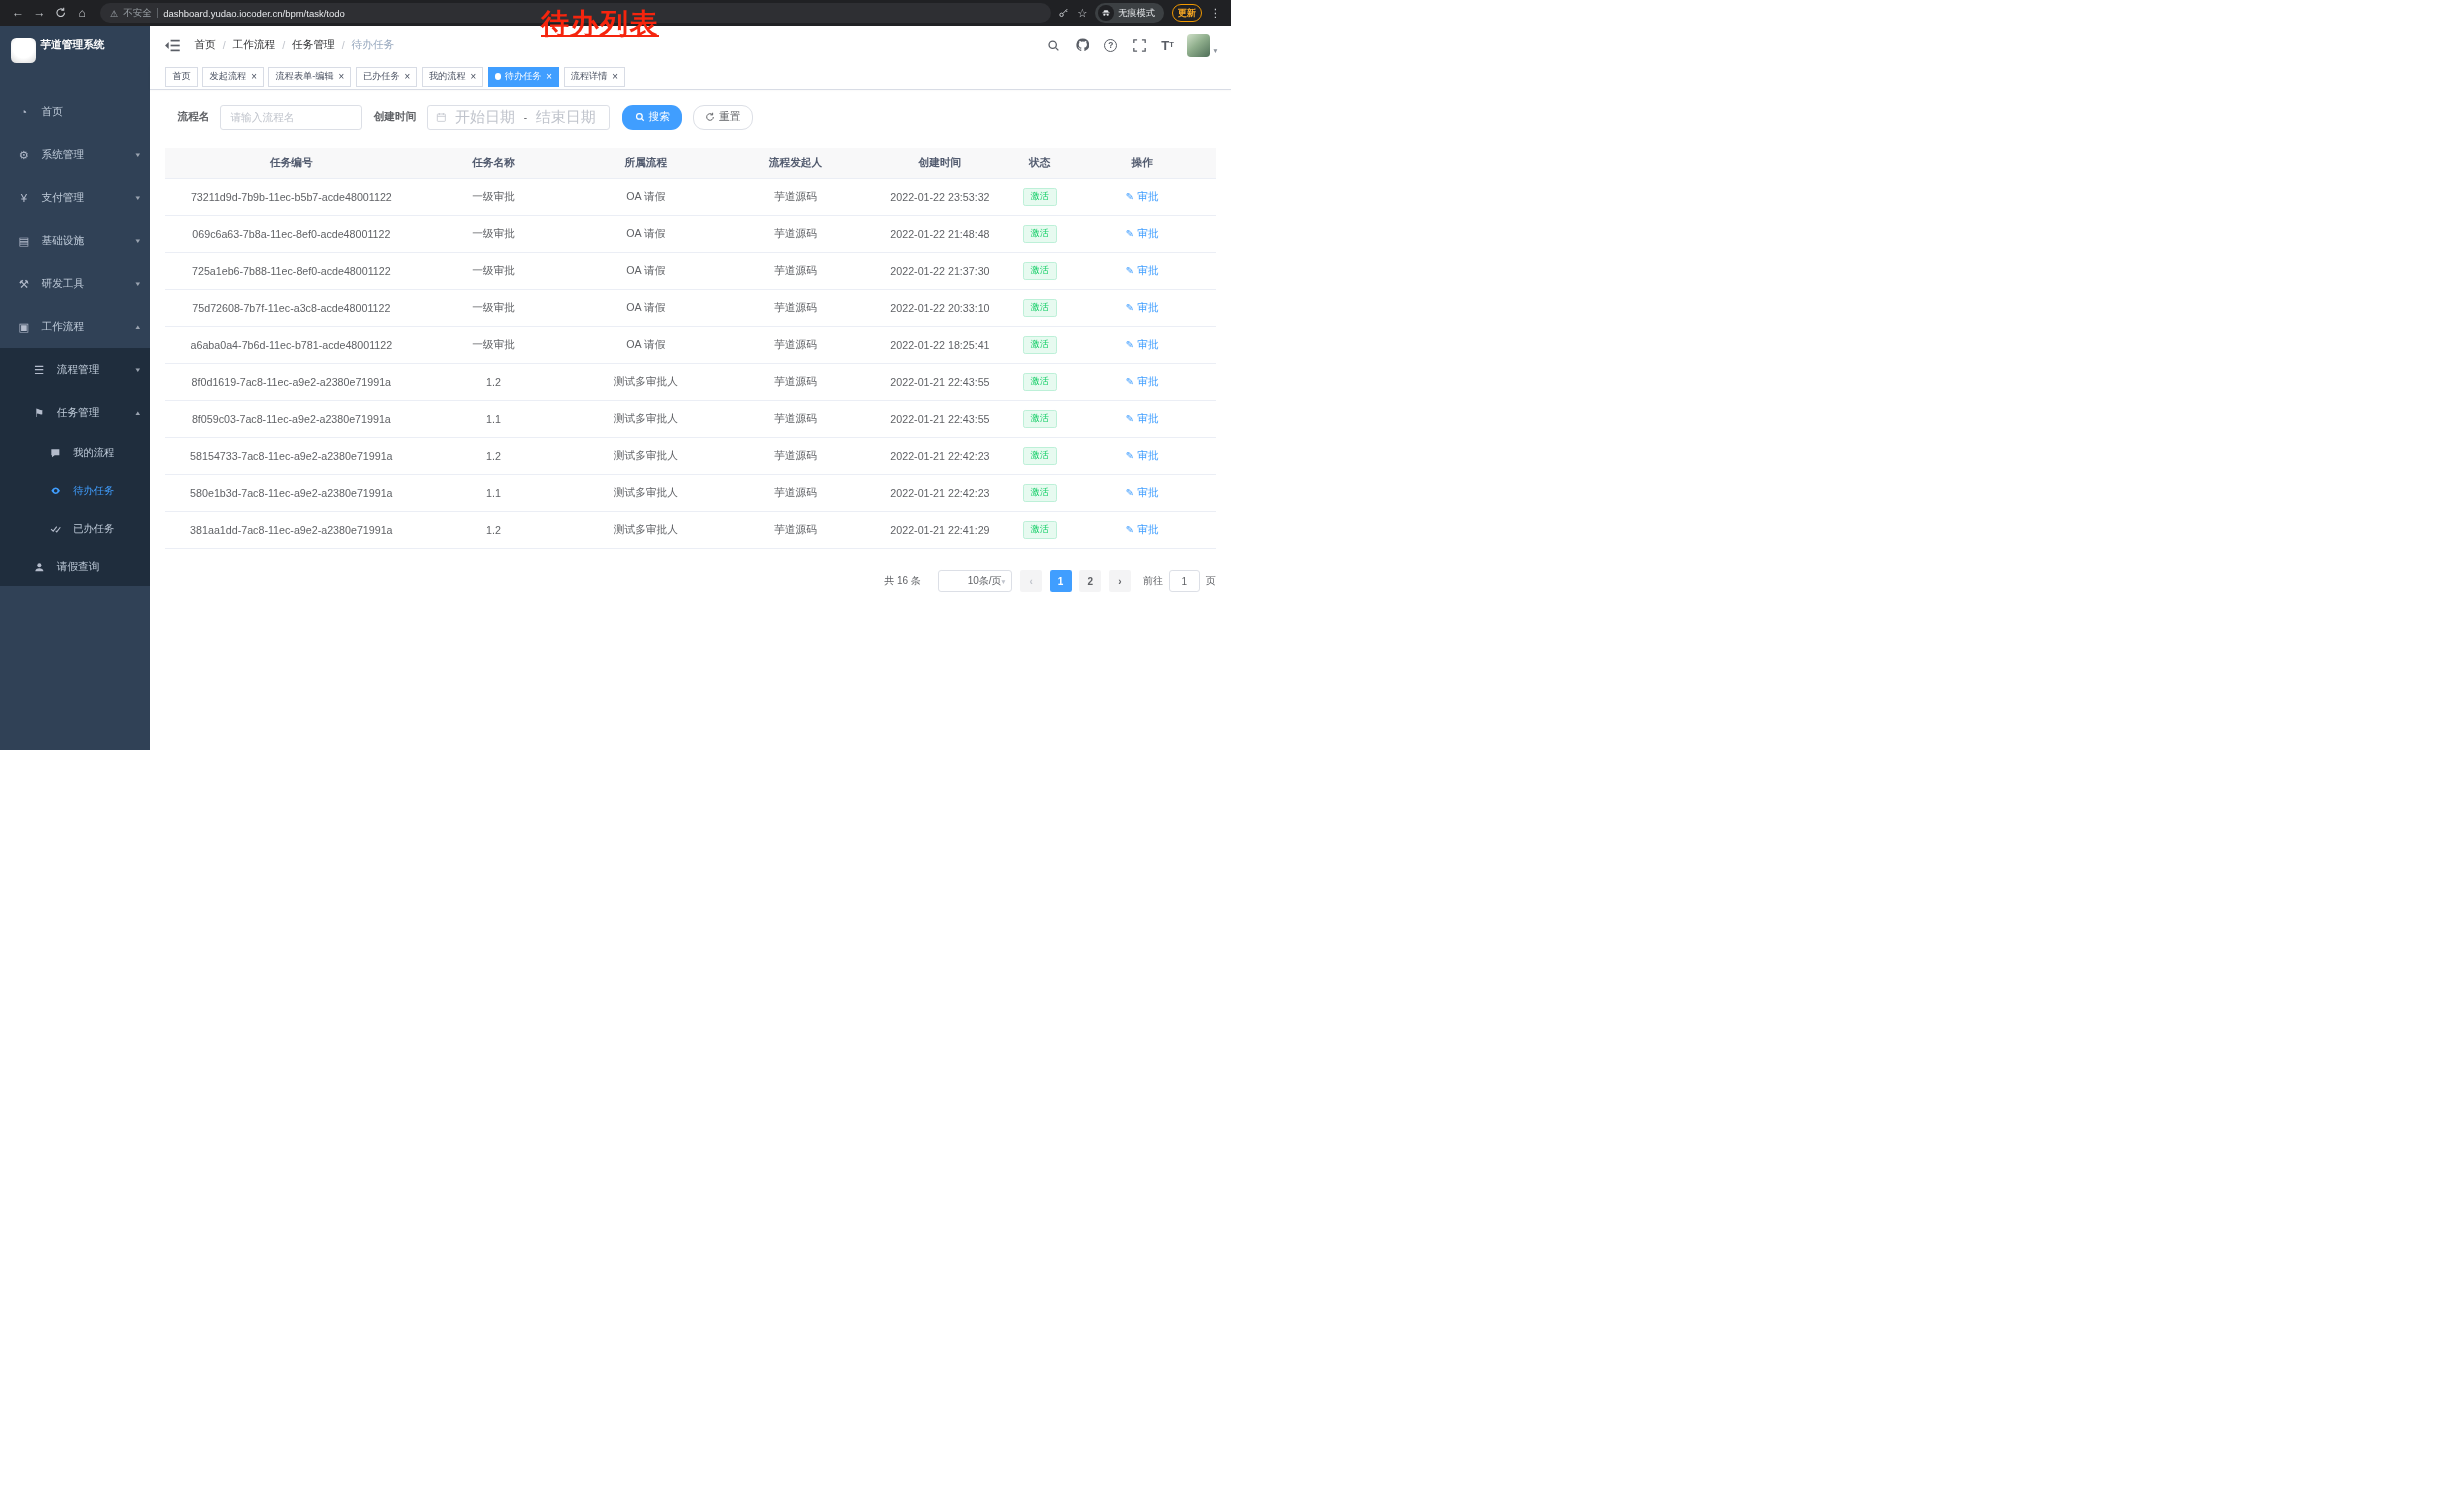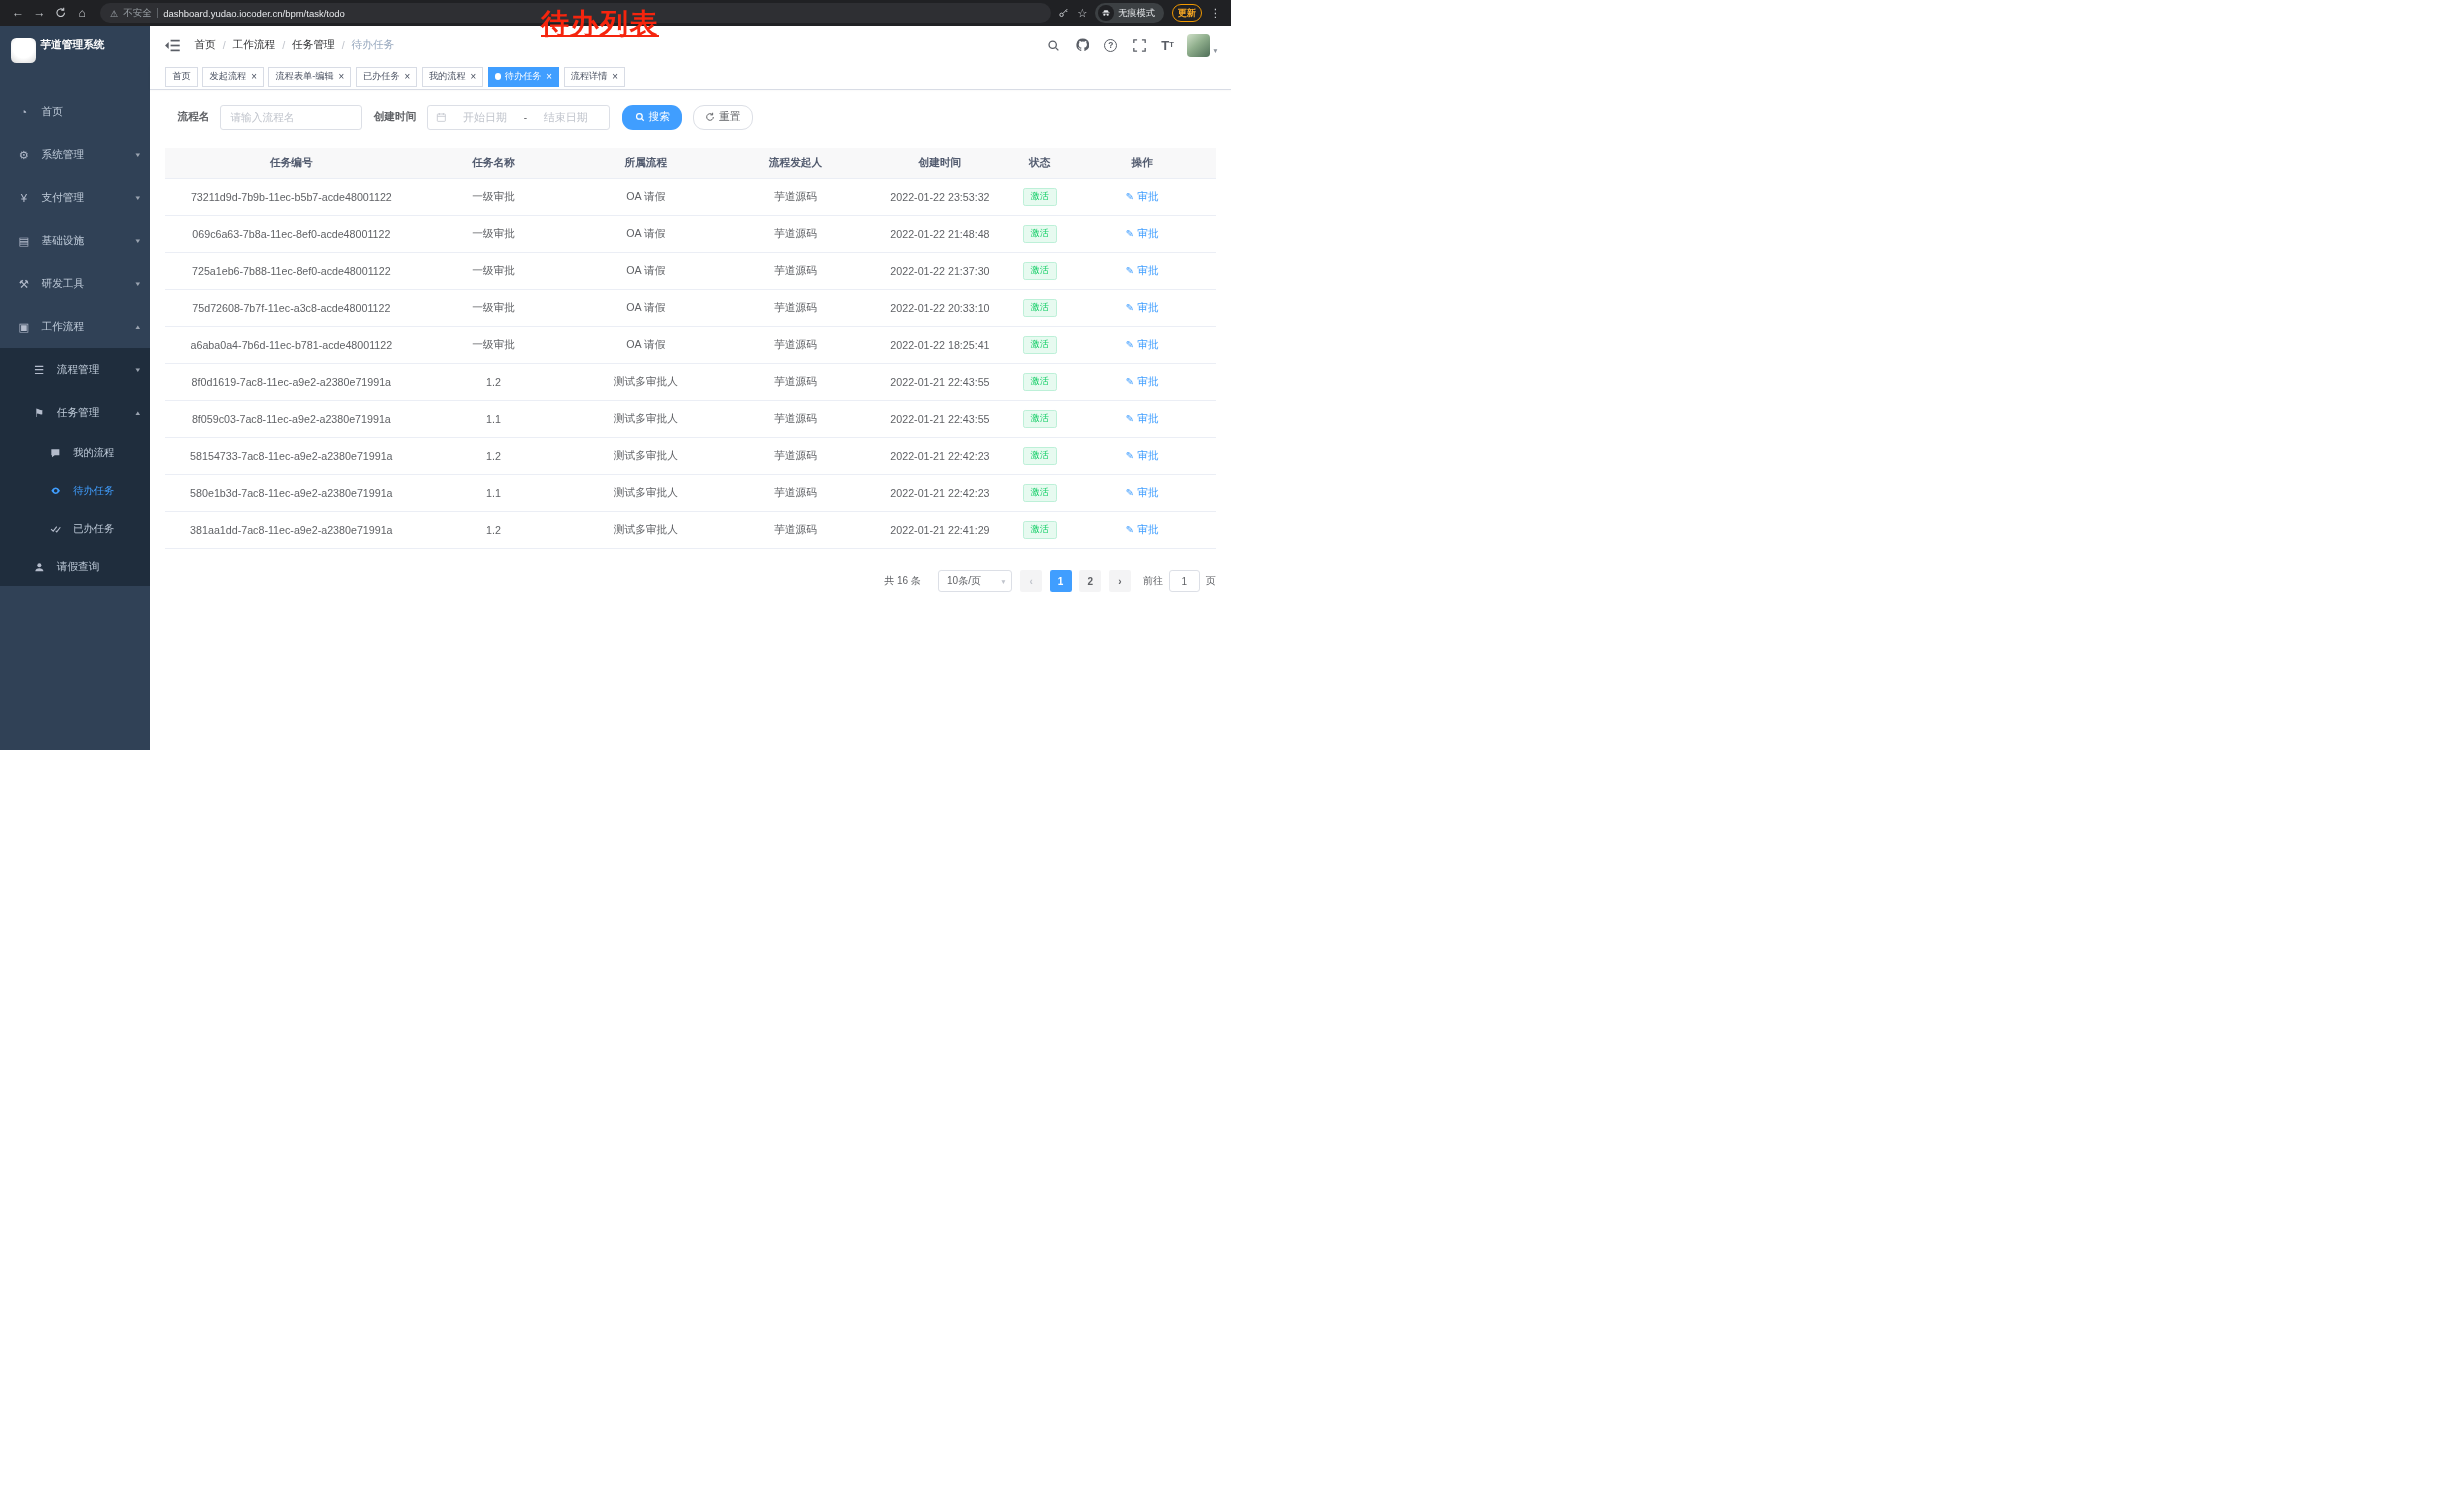--- a/index.html
+++ b/index.html
@@ -85,21 +85,21 @@
   .content { flex:1; padding:15.3px; overflow:hidden; }
   .filters { display:flex; align-items:center; margin-bottom:18.3px; padding-left:12.2px; }
   .f-label { font-size:10.7px; font-weight:700; color:#606266; margin-right:10.7px; white-space:nowrap; }
   .f-input { width:142px; height:24.4px; border:0.8px solid #dcdfe6; border-radius:3.1px; padding:0 9.2px;
              font-size:10.7px; color:#606266; outline:none; font-family:inherit; }
   .f-input::placeholder { color:#c0c4cc; }
   .ml15 { margin-left:11.4px; }
   .date-range { width:183px; height:24.4px; border:0.8px solid #dcdfe6; border-radius:3.1px; display:flex;
                 align-items:center; padding:0 7.6px; gap:3.1px; cursor:pointer; }
   .cal-icon { color:#c0c4cc; display:flex; flex-shrink:0; }
-  .ph { color:#c0c4cc; font-size:11px; flex:1; text-align:center; white-space:nowrap; }
+  .ph { color:#c0c4cc; font-size:15px; flex:1; text-align:center; white-space:nowrap; }
   .range-sep { color:#606266; font-size:10px; }
   .btn { height:24.4px; border-radius:11px; display:inline-flex; align-items:center; gap:3.8px; padding:0 11.4px;
          font-size:10.7px; cursor:pointer; border:0.8px solid transparent; font-family:inherit; white-space:nowrap; }
   .btn-primary { background:#409eff; color:#fff; margin-left:12.2px; }
   .btn-plain { background:#fff; border-color:#dcdfe6; color:#606266; margin-left:10.7px; }
   .btn svg { display:block; }
 
   table { width:100%; border-collapse:collapse; table-layout:fixed; font-size:10.7px; }
   thead th { background:#f8f8f9; color:#515a6e; font-weight:700; height:30.5px; text-align:center;
              border-bottom:0.8px solid #ebeef5; }
@@ -107,21 +107,21 @@
              white-space:nowrap; overflow:hidden; text-overflow:ellipsis; }
   .tag { display:inline-block; background:#e7faf0; border:0.8px solid #bdf0d8; color:#13ce66; font-size:9.2px;
          line-height:1; padding:3.1px 6.9px; border-radius:2.3px; }
   .action-link { display:inline-flex; align-items:center; gap:3.1px; color:#409eff; cursor:pointer; }
   .edit-ic { font-size:10px; }
 
   .pager { display:flex; align-items:center; justify-content:flex-end; margin-top:21.4px; gap:7.6px;
            font-size:10px; color:#606266; }
   .pg-total { margin-right:10px; }
   .pg-size { width:74px; height:21.4px; border:0.8px solid #dcdfe6; border-radius:3.1px; display:flex;
-             align-items:center; justify-content:space-between; padding:0 6.1px 0 7.6px; cursor:pointer; }
+             align-items:center; justify-content:flex-end; padding:0 6.1px 0 7.6px; cursor:pointer; }
   .pg-caret { color:#c0c4cc; font-size:7.6px; }
   .pg-btn { min-width:22px; height:21.4px; background:#f4f4f5; border-radius:2.3px; display:flex; align-items:center;
             justify-content:center; cursor:pointer; font-weight:600; font-size:10px; padding:0 3.1px; }
   .pg-btn.disabled { color:#c0c4cc; }
   .pg-btn.current { background:#409eff; color:#fff; }
   .pg-goto { display:flex; align-items:center; gap:6.1px; margin-left:4.6px; }
   .pg-input { width:30.5px; height:21.4px; border:0.8px solid #dcdfe6; border-radius:3.1px; text-align:center;
               font-size:10px; color:#606266; outline:none; font-family:inherit; }
 </style>
 </head>

